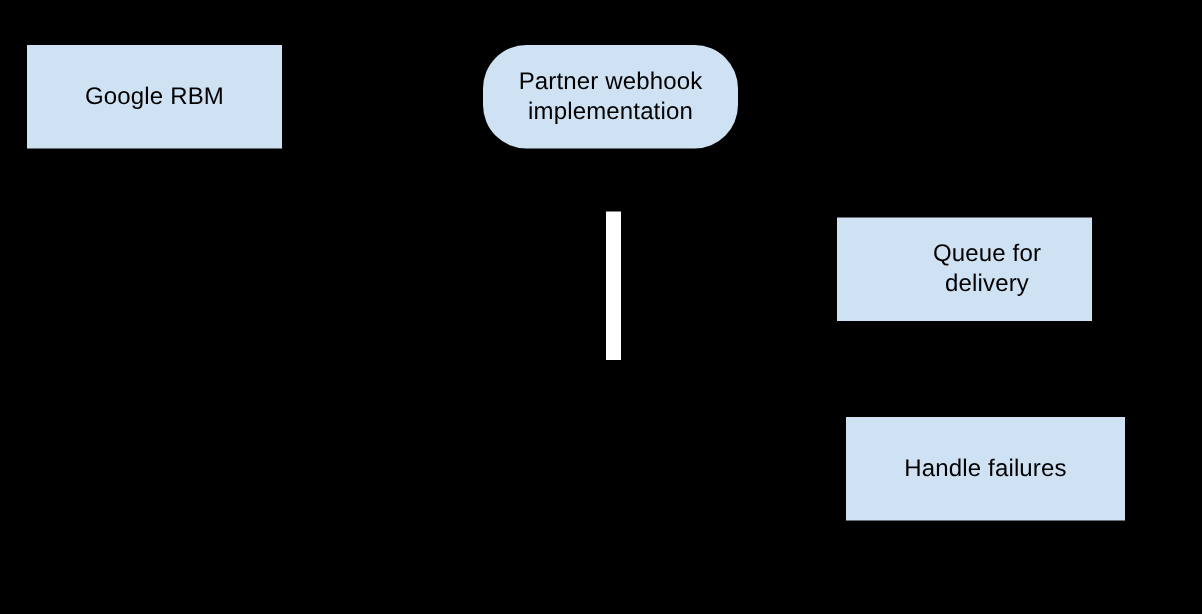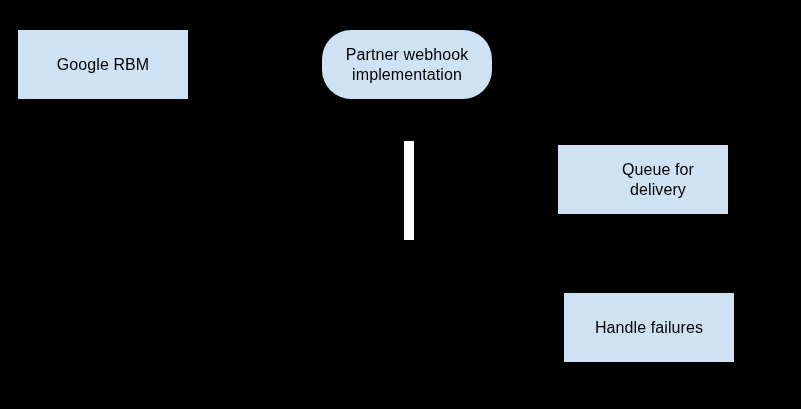--- a/index.html
+++ b/index.html
@@ -48,22 +48,22 @@
     border-radius: 29px;
   }
   #node-queue-delivery {
     left: 558px;
     top: 145px;
     width: 170px;
     height: 69px;
   }
   #node-handle-failures {
     left: 564px;
-    top: 293px;
-    width: 170px;
+    top: 278px;
+    width: 186px;
     height: 69px;
   }
   .connector-bar {
     position: absolute;
   }
   #connector-vertical-bar {
     left: 404px;
     top: 141px;
     width: 10px;
     height: 99px;

